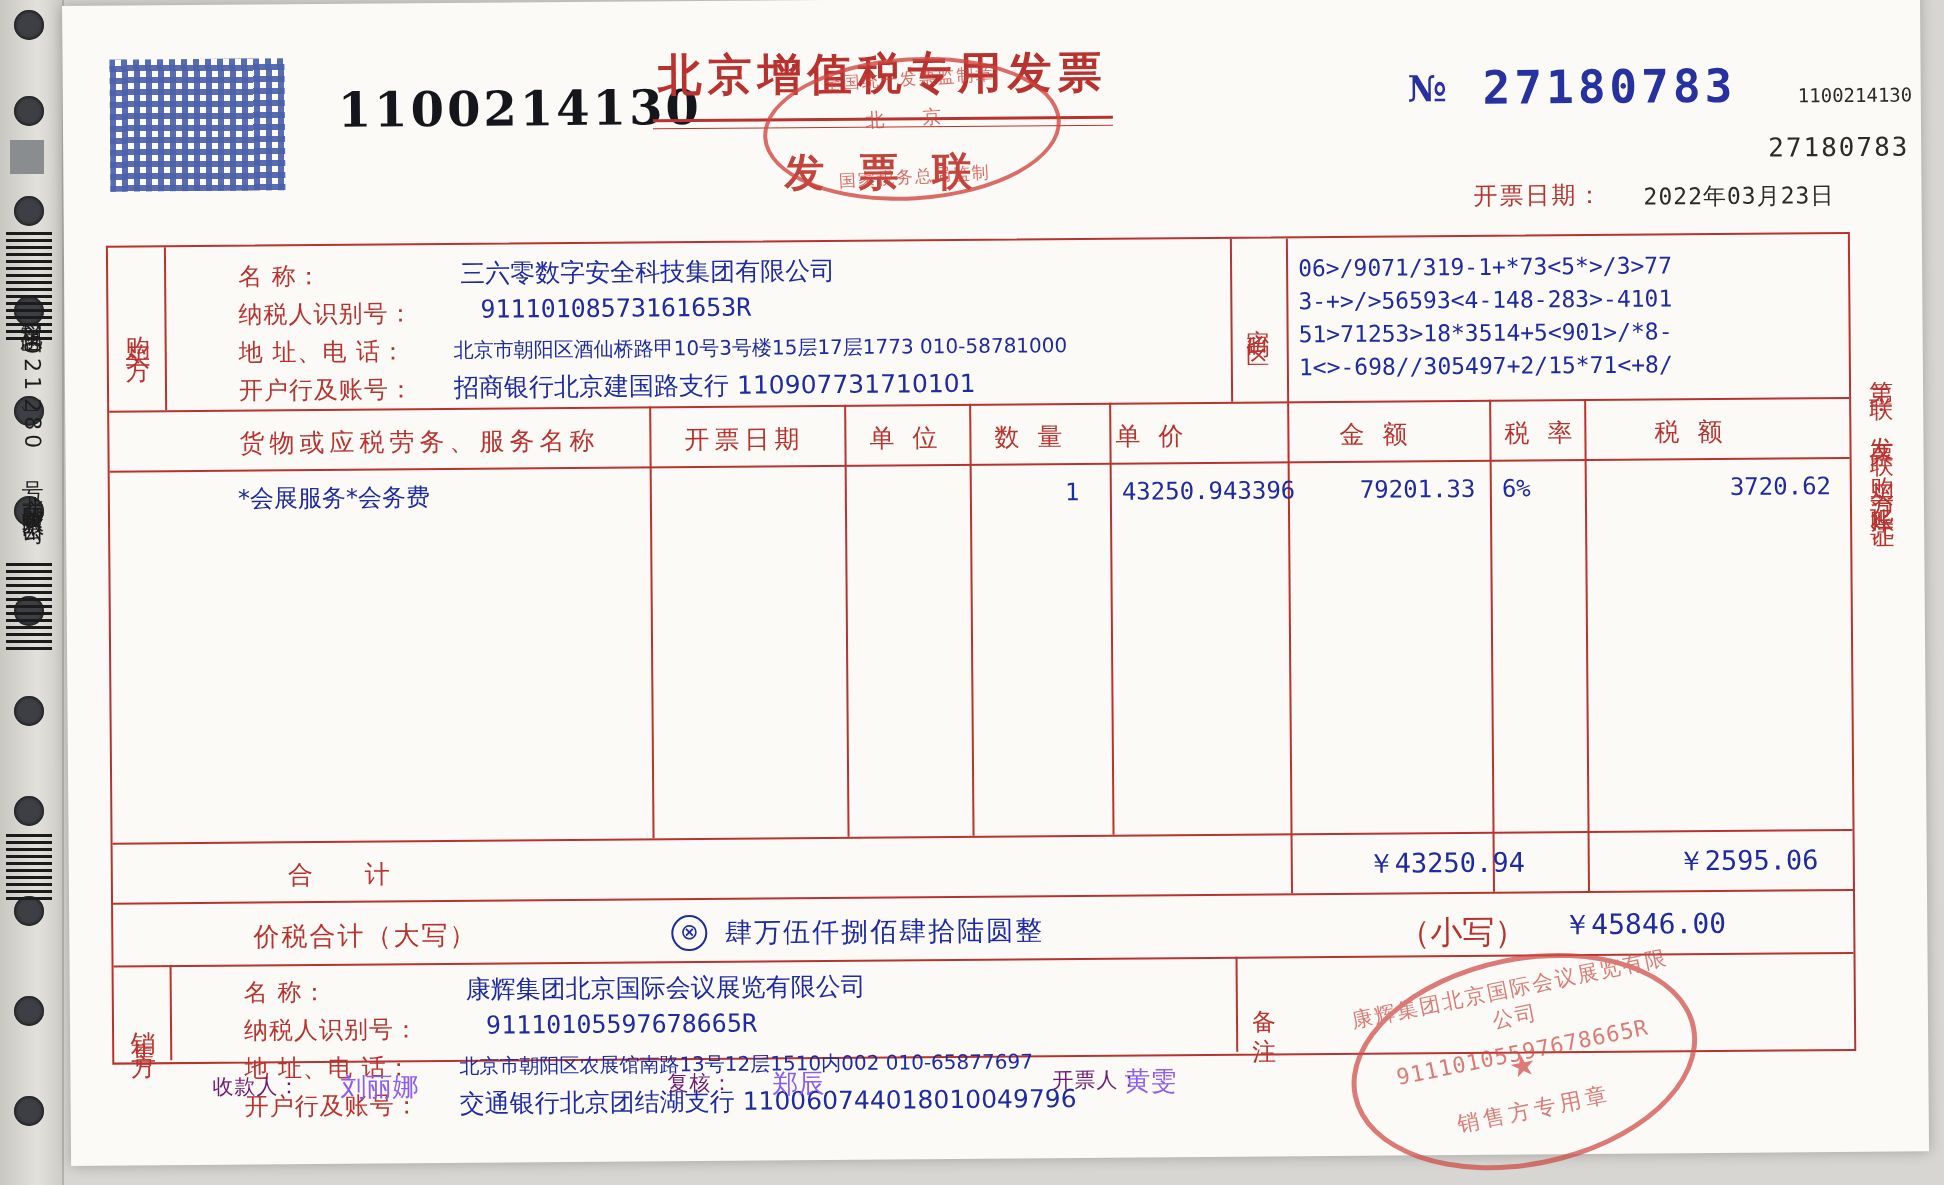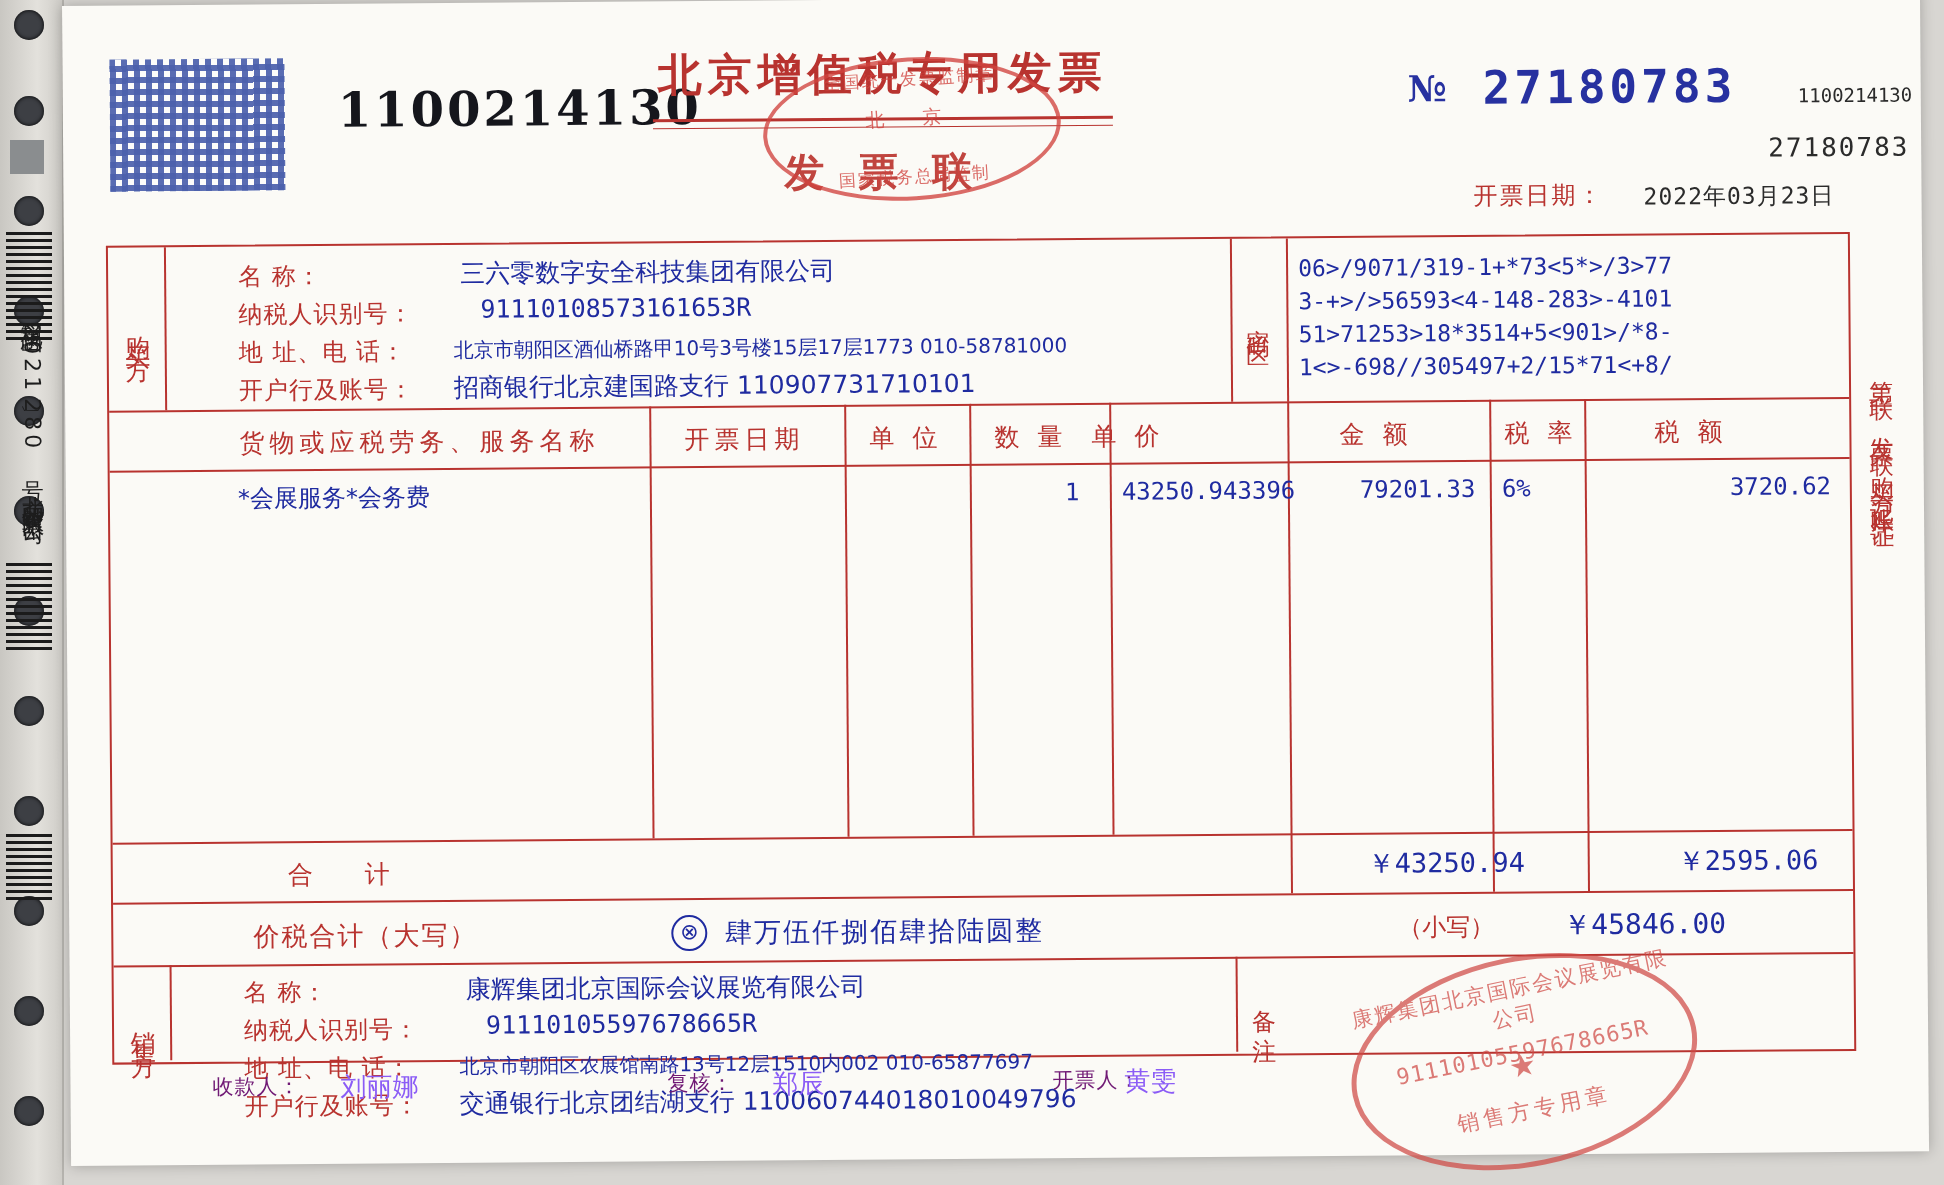--- a/index.html
+++ b/index.html
@@ -151,21 +151,21 @@
   .cell.cn{font-family:"DejaVu Sans","Liberation Sans",sans-serif;}
 
   
   #total-label{position:absolute;left:175px;top:612px;font-size:25px;color:#b8332f;letter-spacing:22px;}
   #sum-amount{position:absolute;left:1255px;top:608px;font-size:27px;color:#1f2ba0;font-family:"DejaVu Sans Mono","Liberation Mono",monospace;}
   #sum-tax{position:absolute;left:1565px;top:608px;font-size:27px;color:#1f2ba0;font-family:"DejaVu Sans Mono","Liberation Mono",monospace;}
 
   #grand-label{position:absolute;left:140px;top:673px;font-size:26px;color:#b8332f;letter-spacing:2px;}
   #circle-x{position:absolute;left:558px;top:672px;width:32px;height:32px;border:2px solid #1f2ba0;border-radius:50%;color:#1f2ba0;font-size:22px;text-align:center;line-height:30px;}
   #grand-cn{position:absolute;left:612px;top:672px;font-size:27px;color:#1f2ba0;letter-spacing:2px;}
-  #grand-small-label{position:absolute;left:1285px;top:674px;font-size:24px;color:#b8332f;}
+  #grand-small-label{position:absolute;left:1285px;top:674px;font-size:32px;color:#b8332f;}
   #grand-small-value{position:absolute;left:1450px;top:670px;font-size:28px;color:#1f2ba0;font-family:"DejaVu Sans Mono","Liberation Mono",monospace;}
 
   
   #seller-side{position:absolute;left:2px;top:700px;width:54px;height:160px;display:flex;align-items:center;justify-content:center;}
   #seller-side span{writing-mode:vertical-rl;font-size:25px;letter-spacing:10px;color:#b8332f;}
   #remark-side{position:absolute;left:1122px;top:700px;width:56px;height:160px;display:flex;align-items:center;justify-content:center;}
   #remark-side span{writing-mode:vertical-rl;font-size:24px;letter-spacing:28px;color:#b8332f;}
 
   
   #seller-stamp{
@@ -286,21 +286,21 @@
       <div>06&gt;/9071/319-1+*73&lt;5*&gt;/3&gt;77</div>
       <div>3-+&gt;/&gt;56593&lt;4-148-283&gt;-4101</div>
       <div>51&gt;71253&gt;18*3514+5&lt;901&gt;/*8-</div>
       <div>1&lt;&gt;-698//305497+2/15*71&lt;+8/</div>
     </div>
 
     <div class="col-head" style="left:130px;top:180px">货物或应税劳务、服务名称</div>
     <div class="col-head" style="left:575px;top:180px">开票日期</div>
     <div class="col-head" style="left:760px;top:180px">单 位</div>
     <div class="col-head" style="left:885px;top:180px">数  量</div>
-    <div class="col-head" style="left:982px;top:180px">单  价</div>
+    <div class="col-head" style="left:1006px;top:180px">单  价</div>
     <div class="col-head" style="left:1230px;top:180px">金    额</div>
     <div class="col-head" style="left:1395px;top:180px">税 率</div>
     <div class="col-head" style="left:1545px;top:180px">税    额</div>
 
     <div class="cell cn" style="left:128px;top:236px">*会展服务*会务费</div>
     <div class="cell" style="left:955px;top:238px">1</div>
     <div class="cell" style="left:1012px;top:238px">43250.943396</div>
     <div class="cell" style="left:1250px;top:238px">79201.33</div>
     <div class="cell" style="left:1392px;top:238px">6%</div>
     <div class="cell" style="left:1620px;top:238px">3720.62</div>

